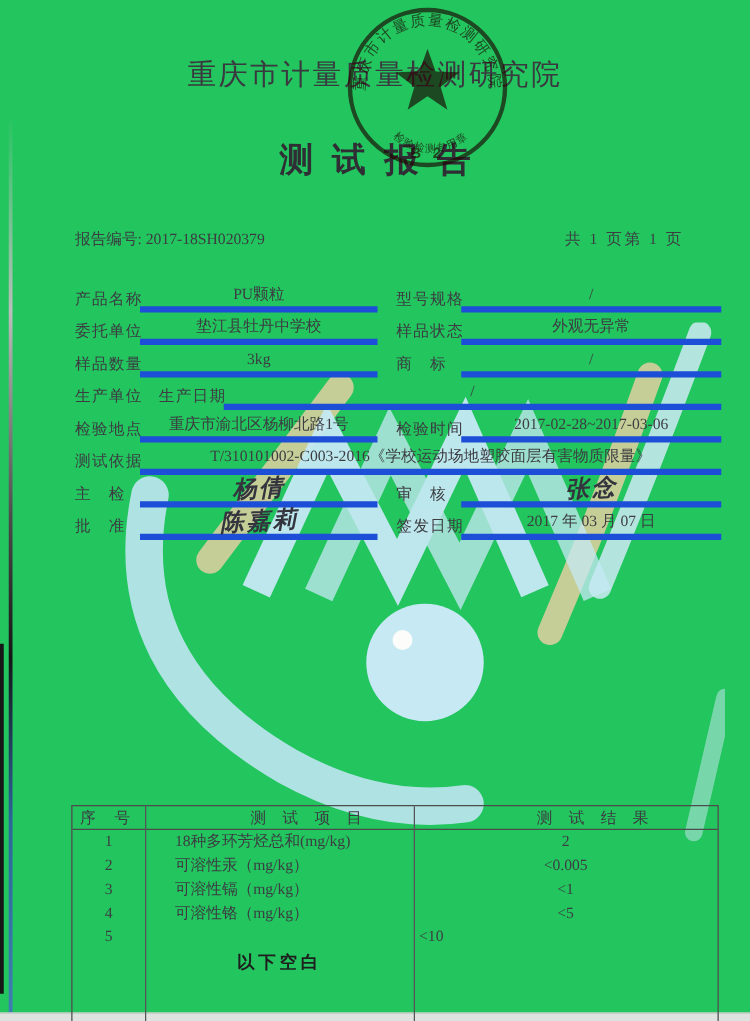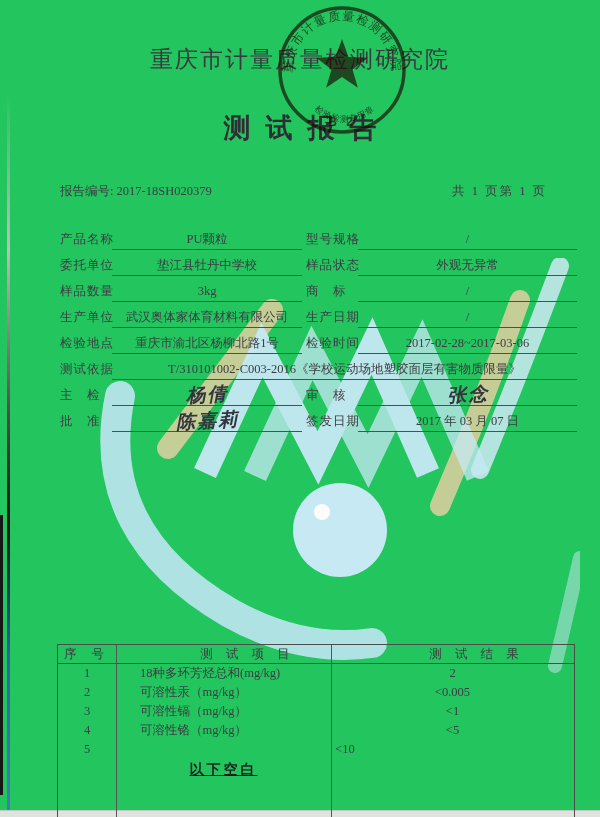--- a/index.html
+++ b/index.html
@@ -17,22 +17,22 @@
   .report-line{position:absolute;top:116px;left:60px;width:517px;display:flex;
     justify-content:space-between;font-size:12.5px;align-items:flex-start;}
   .report-line .pageno{padding-right:30px;letter-spacing:2px;}
   
   .stamp{position:absolute;left:272px;top:2px;width:140px;height:140px;
     opacity:.85;mix-blend-mode:multiply;z-index:5;}
   
   .fields{position:absolute;top:140px;left:60px;width:517px;}
   .frow{display:flex;height:26px;align-items:flex-end;font-size:12.5px;}
   .flabel{width:52px;flex:none;letter-spacing:1px;padding-bottom:2px;white-space:nowrap;}
-  .flabel.r{margin-left:4px;}
-  .fval{width:190px;flex:none;border-bottom:1px solid #1d4ed8;text-align:center;
+  .flabel.r{margin-left:15px;}
+  .fval{width:190px;flex:none;border-bottom:5px solid #1d4ed8;text-align:center;
     padding-bottom:2px;line-height:16px;white-space:nowrap;}
   .fval.r2,.fval.full{flex:1;width:auto;}
   .hand{display:inline-block;font-style:italic;font-weight:bold;font-size:19px;
     letter-spacing:2px;color:#33343e;transform:rotate(-3deg) translateY(2px);
     font-family:"DejaVu Serif",serif;line-height:14px;}
   
   .rtable{position:absolute;top:352px;left:57px;width:518px;height:382px;
     border:1.5px solid #4c4c4c;box-sizing:border-box;}
   .rtable .vline{position:absolute;top:0;bottom:0;width:1px;background:#555;}
   .rtable .v1{left:58px;} .rtable .v2{left:273px;}
@@ -40,21 +40,21 @@
     font-size:12.5px;align-items:center;gap:24px;}
   .rhead .c1{width:58px;text-align:center;letter-spacing:6px;}
   .rhead .c2{width:215px;text-align:center;letter-spacing:5px;}
   .rhead .c3{flex:1;text-align:center;letter-spacing:5px;}
   .rrow{display:flex;height:19px;font-size:12.5px;align-items:center;}
   .rrow .c1{width:58px;text-align:center;}
   .rrow .c2{width:215px;padding-left:24px;box-sizing:border-box;}
   .rrow .c3{flex:1;text-align:center;}
   .blanknote{position:absolute;top:116px;left:58px;width:215px;text-align:center;
     font-family:"Liberation Sans","DejaVu Sans",sans-serif;font-weight:bold;
-    font-size:14px;letter-spacing:3px;color:#1e1e1e;text-decoration:underline;}
+    font-size:14px;letter-spacing:3px;color:#1e1e1e;}
   
   .watermark{position:absolute;left:40px;top:258px;width:540px;height:430px;z-index:0;}
   
   .edge-left-line{position:absolute;left:7px;top:90px;bottom:0;width:3px;
     background:linear-gradient(to bottom,rgba(200,200,200,0) 0%,#bdbdbd 22%,#4a4a4a 45%,#151515 60%,#2c659c 78%,#3f7fb5 100%);}
   .edge-left-black{position:absolute;left:0;top:515px;height:280px;width:3px;background:#161616;}
   .edge-bottom{position:absolute;left:0;right:0;bottom:0;height:6px;background:#dfe3e0;
     border-top:1px solid #c3c8c4;}
   .z1{position:relative;z-index:1;}
 </style>
@@ -127,21 +127,20 @@
       <span class="fval r2">外观无异常</span>
     </div>
     <div class="frow">
       <span class="flabel">样品数量</span>
       <span class="fval">3kg</span>
       <span class="flabel r">商　标</span>
       <span class="fval r2">/</span>
     </div>
     <div class="frow">
       <span class="flabel">生产单位</span>
-      <span class="fval">武汉奥体家体育材料有限公司</span>
       <span class="flabel r">生产日期</span>
       <span class="fval r2">/</span>
     </div>
     <div class="frow">
       <span class="flabel">检验地点</span>
       <span class="fval">重庆市渝北区杨柳北路1号</span>
       <span class="flabel r">检验时间</span>
       <span class="fval r2">2017-02-28~2017-03-06</span>
     </div>
     <div class="frow">

